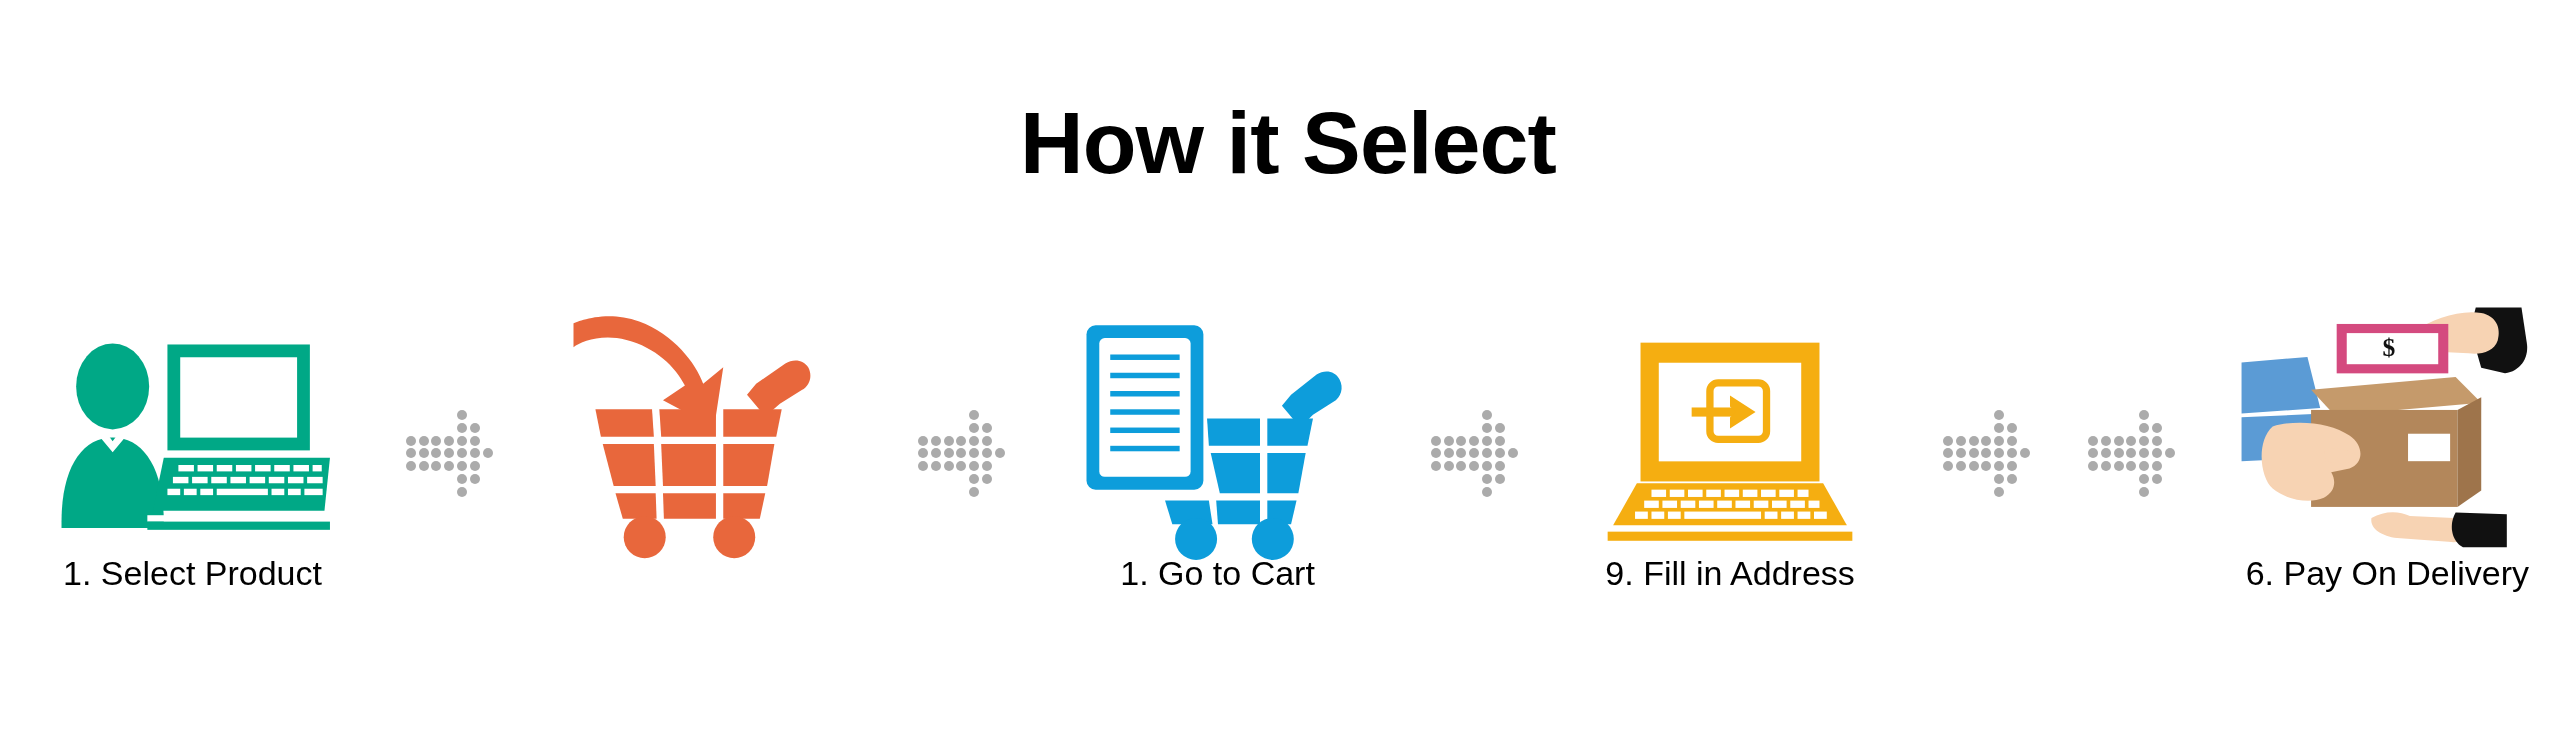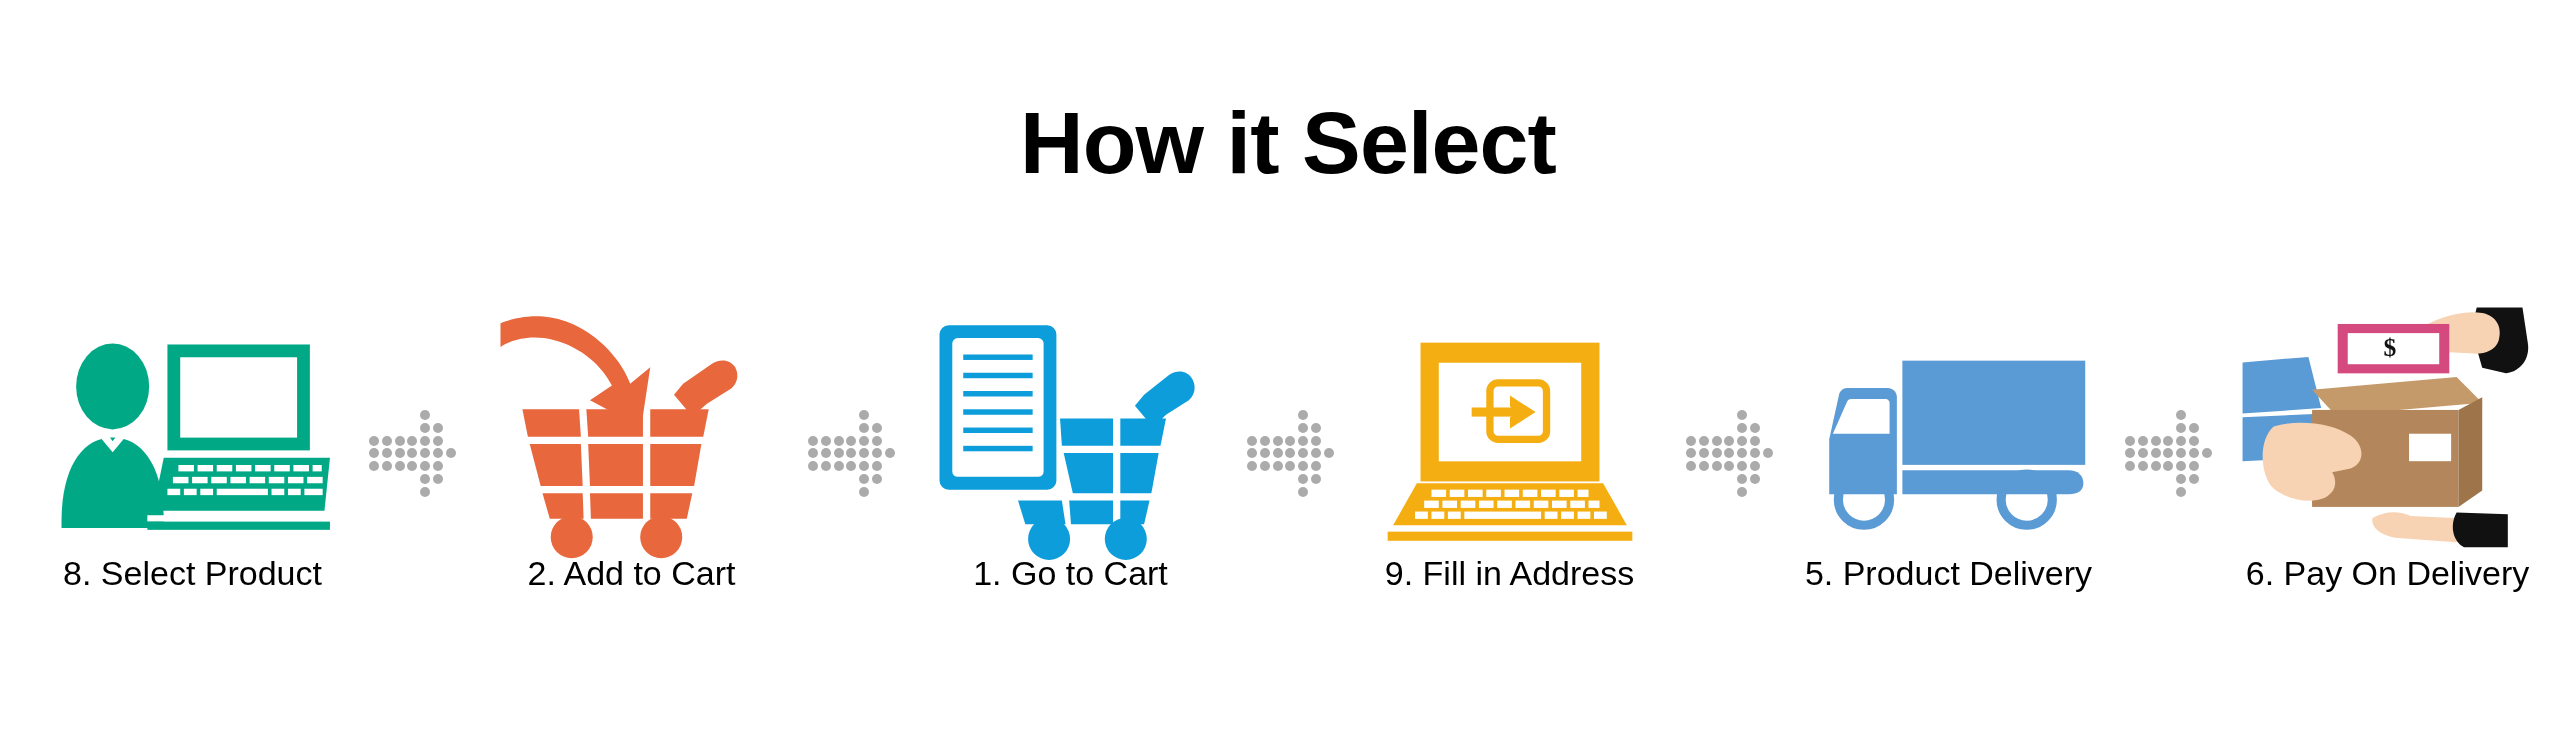--- a/index.html
+++ b/index.html
@@ -158,21 +158,21 @@
             <rect x="176" y="164" width="56" height="7"></rect>
             <rect x="236" y="164" width="14" height="7"></rect>
             <rect x="254" y="164" width="14" height="7"></rect>
             <rect x="272" y="164" width="20" height="7"></rect>
           </g>
 
           <rect x="100" y="193" width="200" height="7" fill="#ffffff"></rect>
           <rect x="100" y="200" width="200" height="9" fill="#00A886"></rect>
         </svg>
       </div>
-      <div class="step-label">8. Select Product</div>
+      <div class="step-label">1. Select Product</div>
     </div>
 
     <div class="arrow-sep">
       <div class="arrow-dots">
         <i style="left:51px; top:0px;"></i>
         <i style="left:51px; top:12.8px;"></i>
           <i style="left:64px; top:12.8px;"></i>
         <i style="left:0px;  top:25.6px;"></i>
           <i style="left:12.8px; top:25.6px;"></i>
           <i style="left:25.6px; top:25.6px;"></i>
@@ -217,21 +217,20 @@
           <path d="M170 150 L226 150 L218 196 L170 196 Z" fill="#E8673C"></path>
 
           <path d="M52 204 L96 204 L97 232 L60 232 Z" fill="#E8673C"></path>
           <path d="M104 204 L162 204 L162 232 L105 232 Z" fill="#E8673C"></path>
           <path d="M170 204 L216 204 L210 232 L170 232 Z" fill="#E8673C"></path>
 
           <circle cx="84" cy="252" r="23" fill="#E8673C"></circle>
           <circle cx="182" cy="252" r="23" fill="#E8673C"></circle>
         </svg>
       </div>
-      <div class="step-label">2. Add to Cart</div>
     </div>
 
     <div class="arrow-sep">
       <div class="arrow-dots">
         <i style="left:51px; top:0px;"></i>
         <i style="left:51px; top:12.8px;"></i>
           <i style="left:64px; top:12.8px;"></i>
         <i style="left:0px;  top:25.6px;"></i>
           <i style="left:12.8px; top:25.6px;"></i>
           <i style="left:25.6px; top:25.6px;"></i>
@@ -402,38 +401,20 @@
           <i style="left:25.6px; top:51px;"></i>
           <i style="left:38px; top:51px;"></i>
           <i style="left:51px; top:51px;"></i>
           <i style="left:64px; top:51px;"></i>
         <i style="left:51px; top:64px;"></i>
           <i style="left:64px; top:64px;"></i>
         <i style="left:51px; top:77px;"></i>
       </div>
     </div>
 
-    <div class="step">
-      <div class="icon-area">
-        <svg width="284" height="192" viewBox="0 0 310 210">
-
-          <rect x="104" y="4" width="200" height="114" fill="#5B9BD5"></rect>
-
-          <path d="M24 90 L24 150 L98 150 L98 44 C98 38 93 34 88 34 L44 34 C40 34 37 36 35 40 Z" fill="#5B9BD5"></path>
-
-          <path d="M48 46 L86 46 C88 46 90 48 90 50 L90 84 L28 84 L43 50 C44 47 46 46 48 46 Z" fill="#ffffff"></path>
-
-          <path d="M104 124 L286 124 C296 124 302 130 302 138 C302 146 296 150 286 150 L104 150 Z" fill="#5B9BD5"></path>
-
-          <circle cx="62" cy="156" r="28" fill="none" stroke="#5B9BD5" stroke-width="10"></circle>
-          <circle cx="240" cy="156" r="28" fill="none" stroke="#5B9BD5" stroke-width="10"></circle>
-        </svg>
-      </div>
-      <div class="step-label">5. Product Delivery</div>
-    </div>
 
     <div class="arrow-sep">
       <div class="arrow-dots">
         <i style="left:51px; top:0px;"></i>
         <i style="left:51px; top:12.8px;"></i>
           <i style="left:64px; top:12.8px;"></i>
         <i style="left:0px;  top:25.6px;"></i>
           <i style="left:12.8px; top:25.6px;"></i>
           <i style="left:25.6px; top:25.6px;"></i>
           <i style="left:38px; top:25.6px;"></i>

